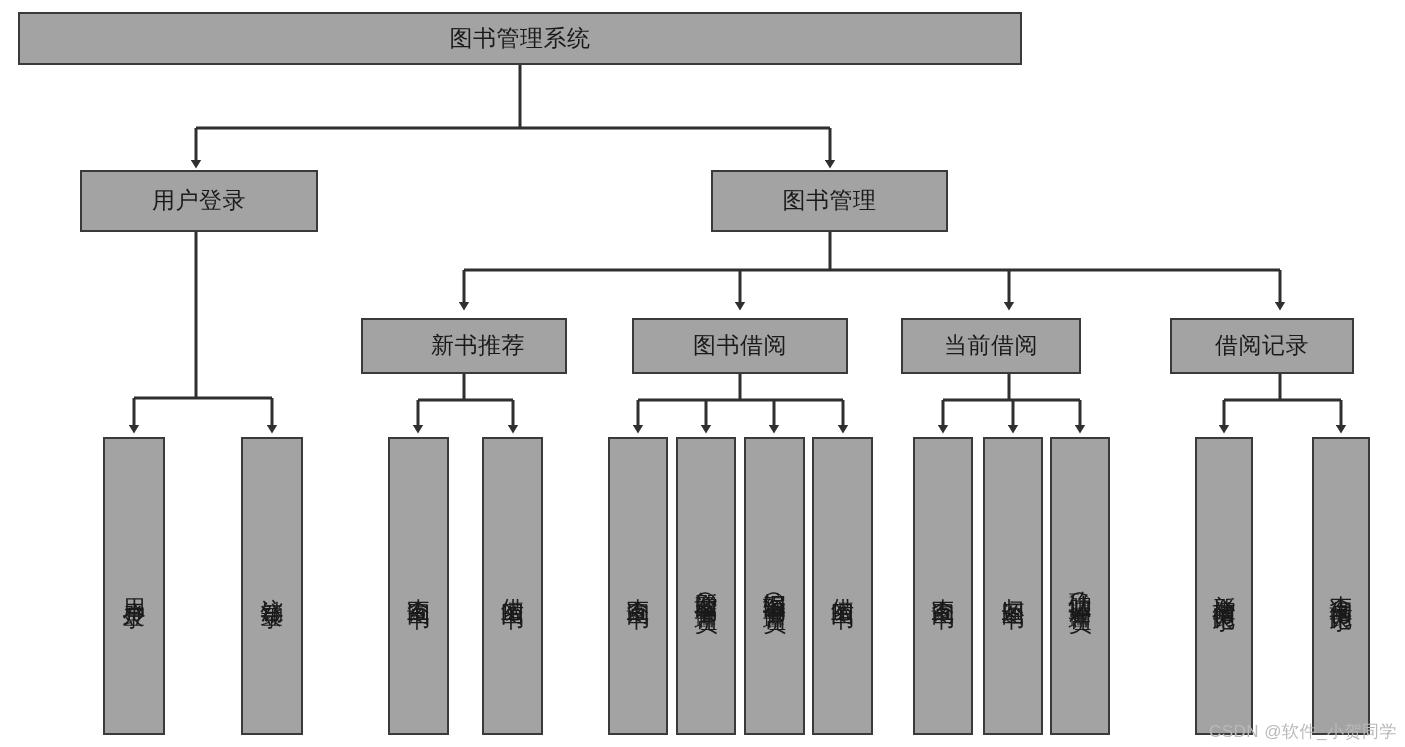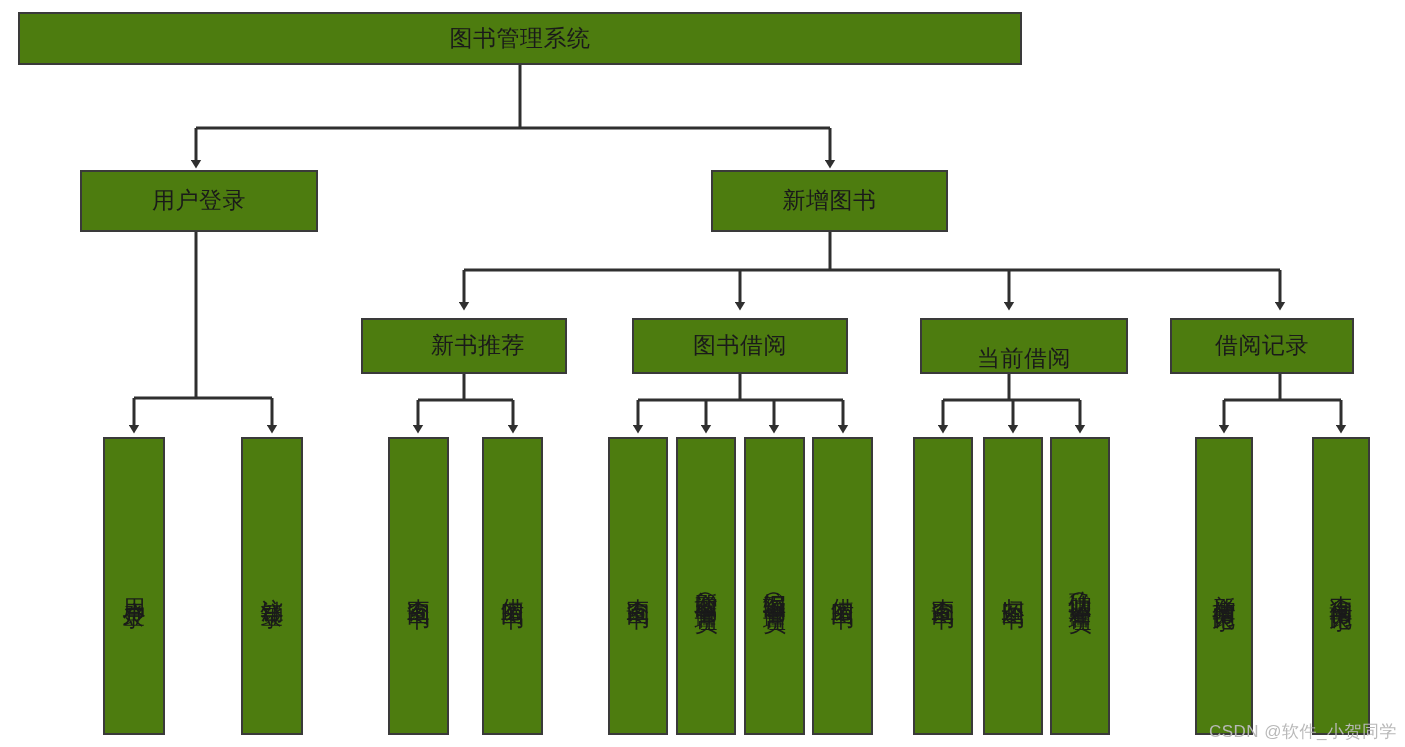--- a/index.html
+++ b/index.html
@@ -21,21 +21,21 @@
     position: absolute;
     left: 0;
     top: 0;
     width: 1405px;
     height: 747px;
     pointer-events: none;
   }
   .node {
     position: absolute;
     box-sizing: border-box;
-    background: #4d7c0f;
+    background: #a3a3a3;
     border: 2px solid #3a3a3a;
     display: flex;
     align-items: center;
     justify-content: center;
     color: #1a1a1a;
   }
   .node-label {
     display: block;
     text-align: center;
     line-height: 1.12;
@@ -124,30 +124,30 @@
   </svg>
 
   <div class="node horiz" style="left:18px; top:12px; width:1004px; height:53px;">
     <span class="node-label">图书管理系统</span>
   </div>
 
   <div class="node horiz" style="left:80px; top:170px; width:238px; height:62px;">
     <span class="node-label">用户登录</span>
   </div>
   <div class="node horiz" style="left:711px; top:170px; width:237px; height:62px;">
-    <span class="node-label">新增图书</span>
+    <span class="node-label">图书管理</span>
   </div>
 
   <div class="node horiz" style="left:361px; top:318px; width:206px; height:56px;padding-left:28px;">
     <span class="node-label">新书推荐</span>
   </div>
   <div class="node horiz" style="left:632px; top:318px; width:216px; height:56px;">
     <span class="node-label">图书借阅</span>
   </div>
-  <div class="node horiz" style="left:920px; top:318px; width:208px; height:56px;align-items:flex-end;">
+  <div class="node horiz" style="left:901px; top:318px; width:180px; height:56px;">
     <span class="node-label">当前借阅</span>
   </div>
   <div class="node horiz" style="left:1170px; top:318px; width:184px; height:56px;">
     <span class="node-label">借阅记录</span>
   </div>
 
   <div class="node vert" style="left:103px; top:437px; width:62px; height:298px;">
     <span class="node-label">用户登录</span>
   </div>
   <div class="node vert" style="left:241px; top:437px; width:62px; height:298px;">

